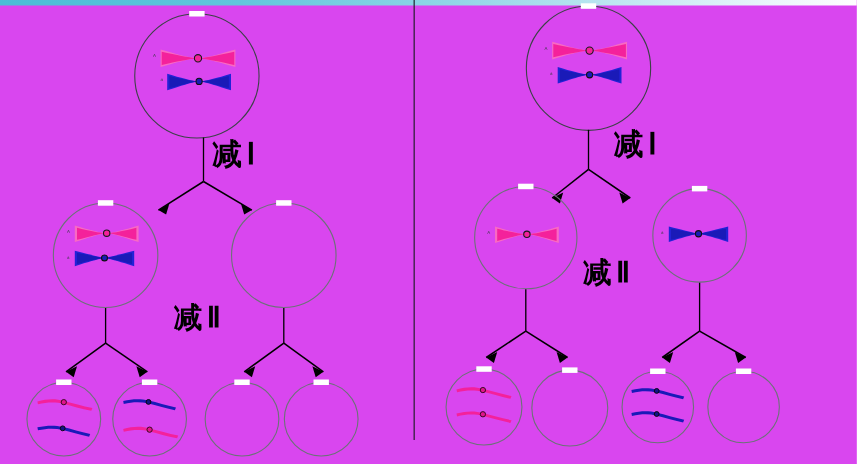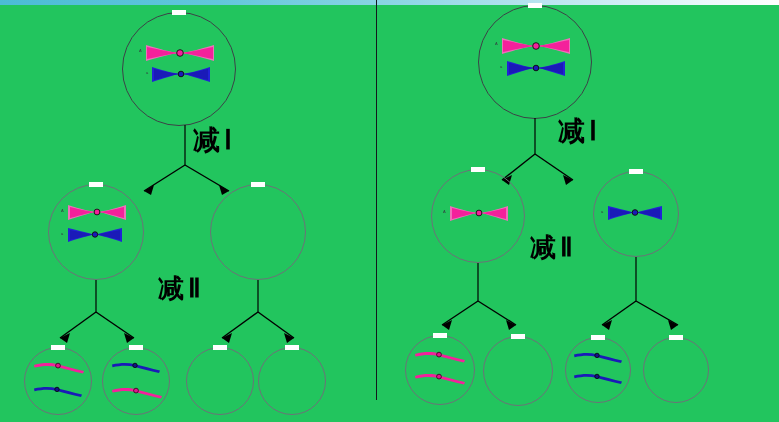--- a/index.html
+++ b/index.html
@@ -7,21 +7,21 @@
     padding: 0;
     background: #ffffff;
   }
   body {
     font-family: "Liberation Serif", serif;
   }
   #stage {
     position: relative;
     width: 779px;
     height: 422px;
-    background: #22c55e;
+    background: #d946ef;
     overflow: hidden;
     text-align: right;
   }
   .top-band {
     position: absolute;
     left: 0;
     top: 0;
     width: 779px;
     height: 5px;
     background: linear-gradient(to right, #4bbcd6 0%, #62c6dc 28%, #8fd6e6 52%, #c3e8f2 74%, #eaf7fb 90%, #ffffff 100%);

